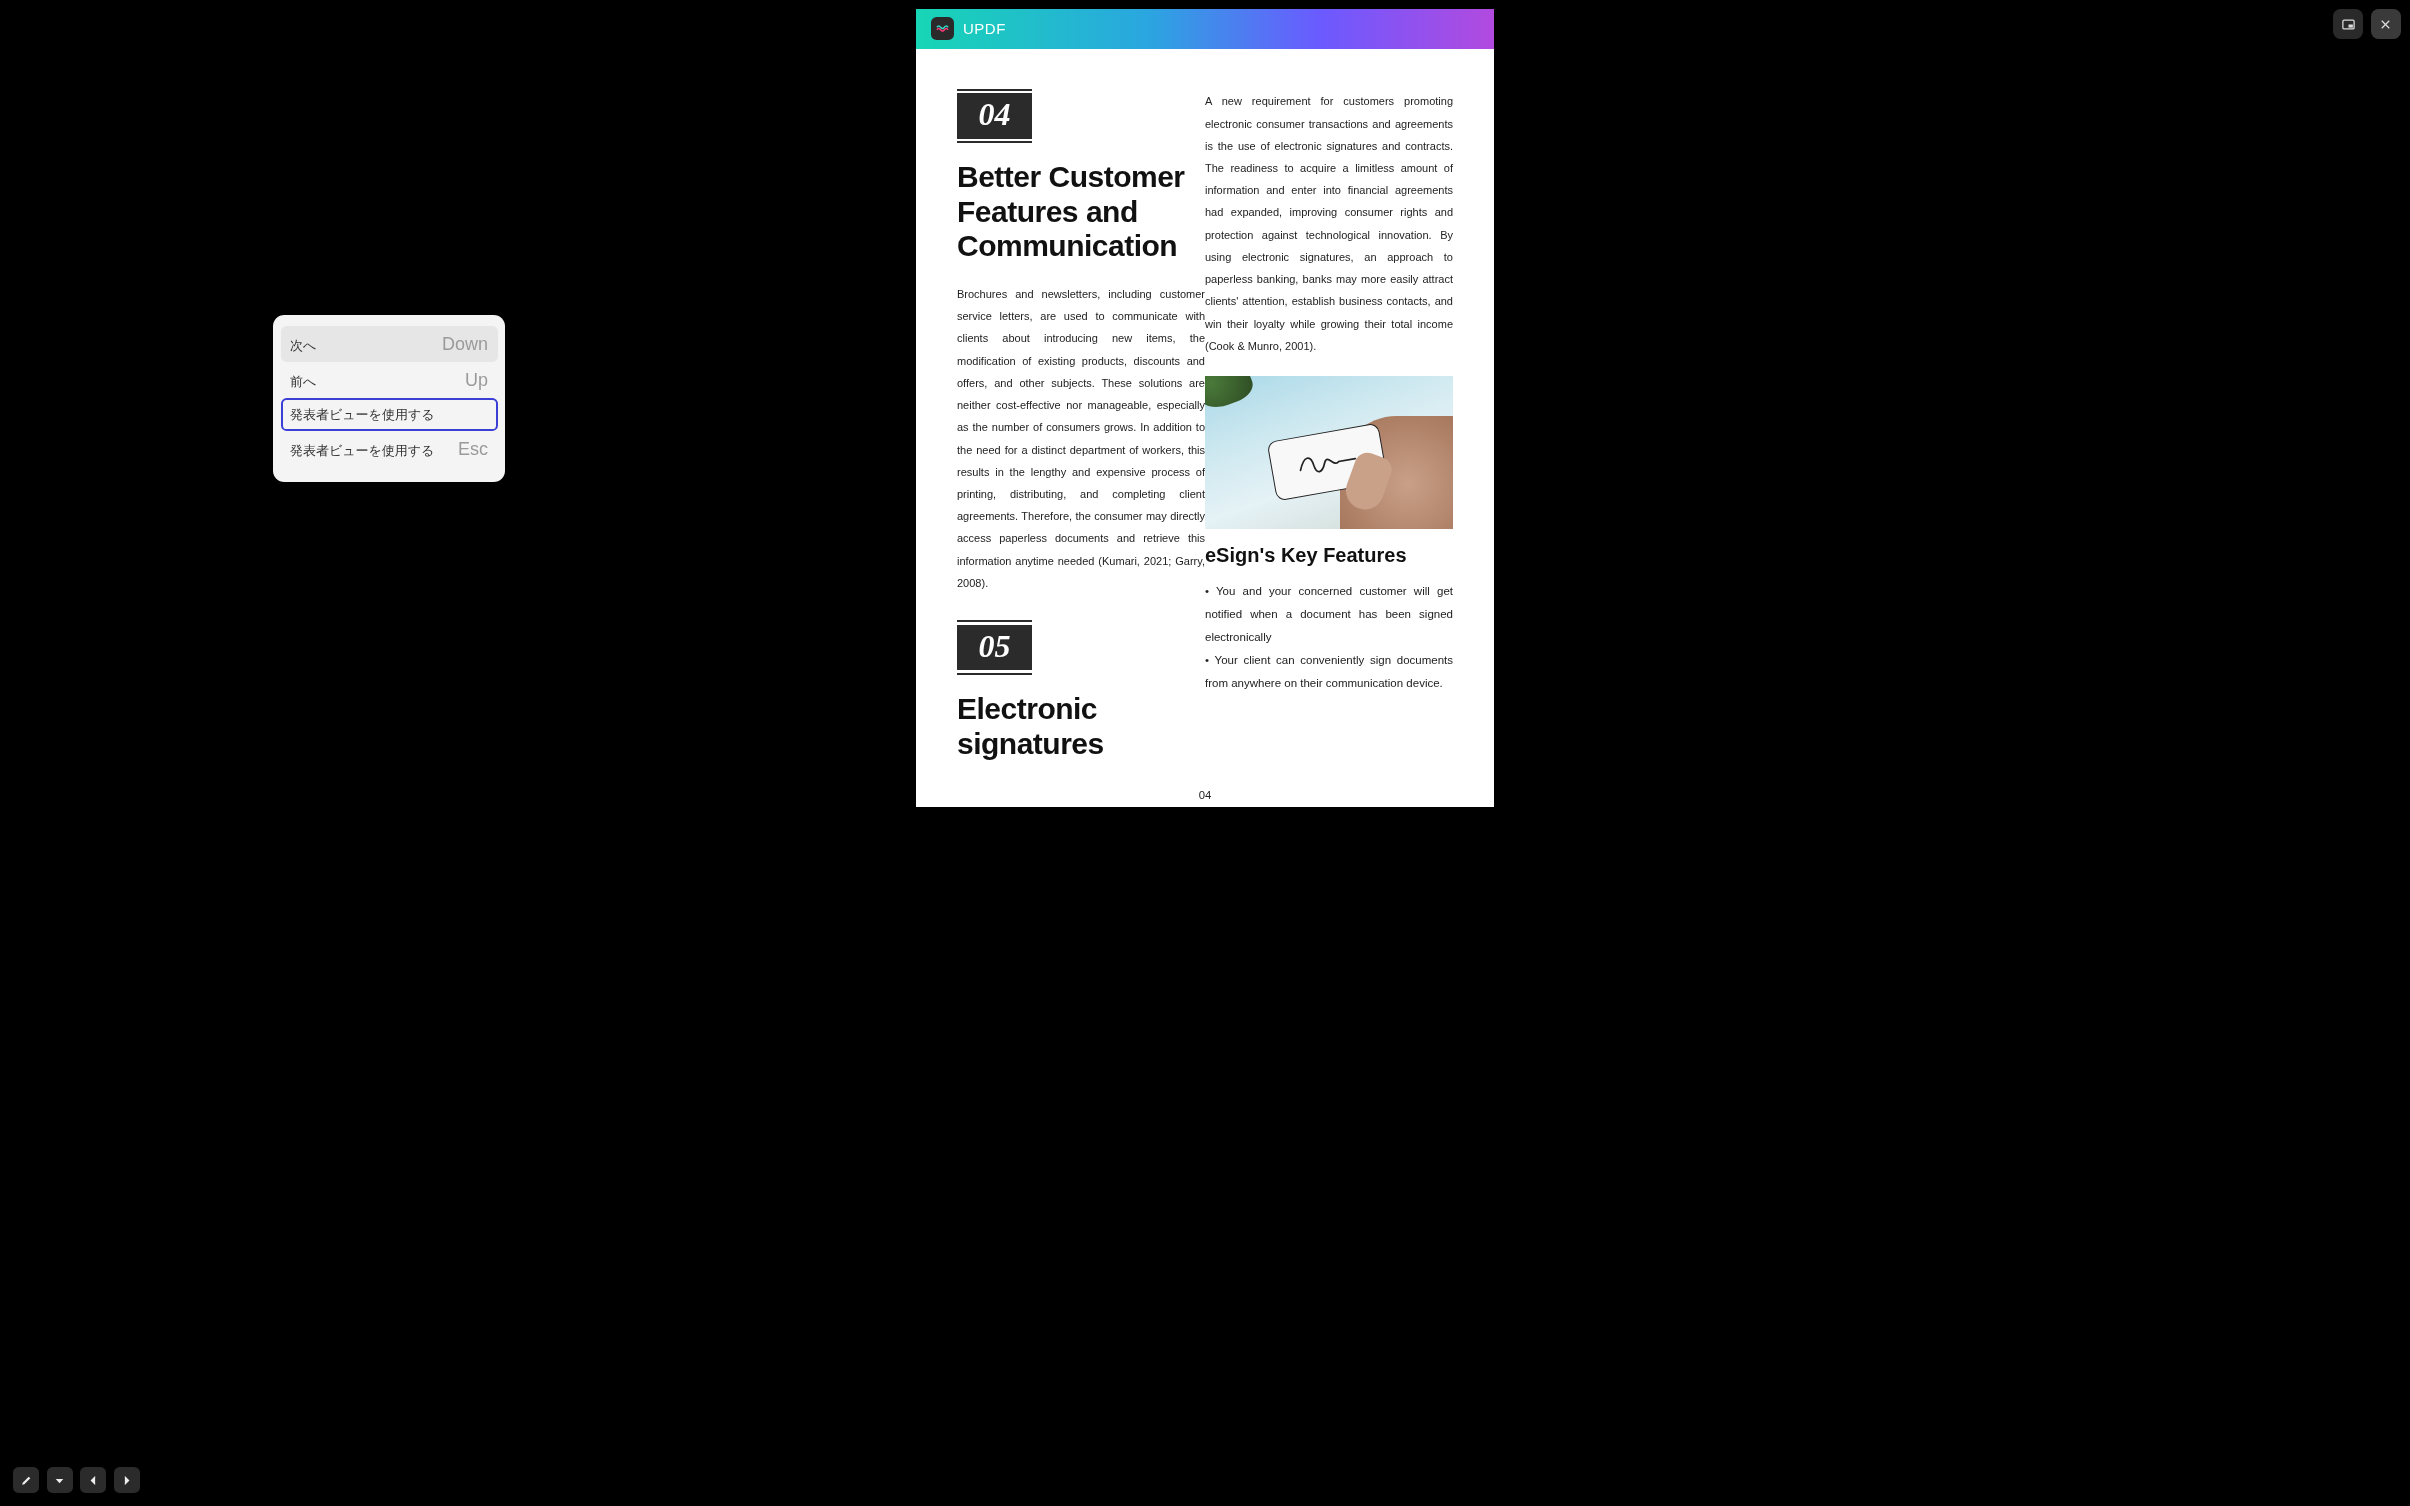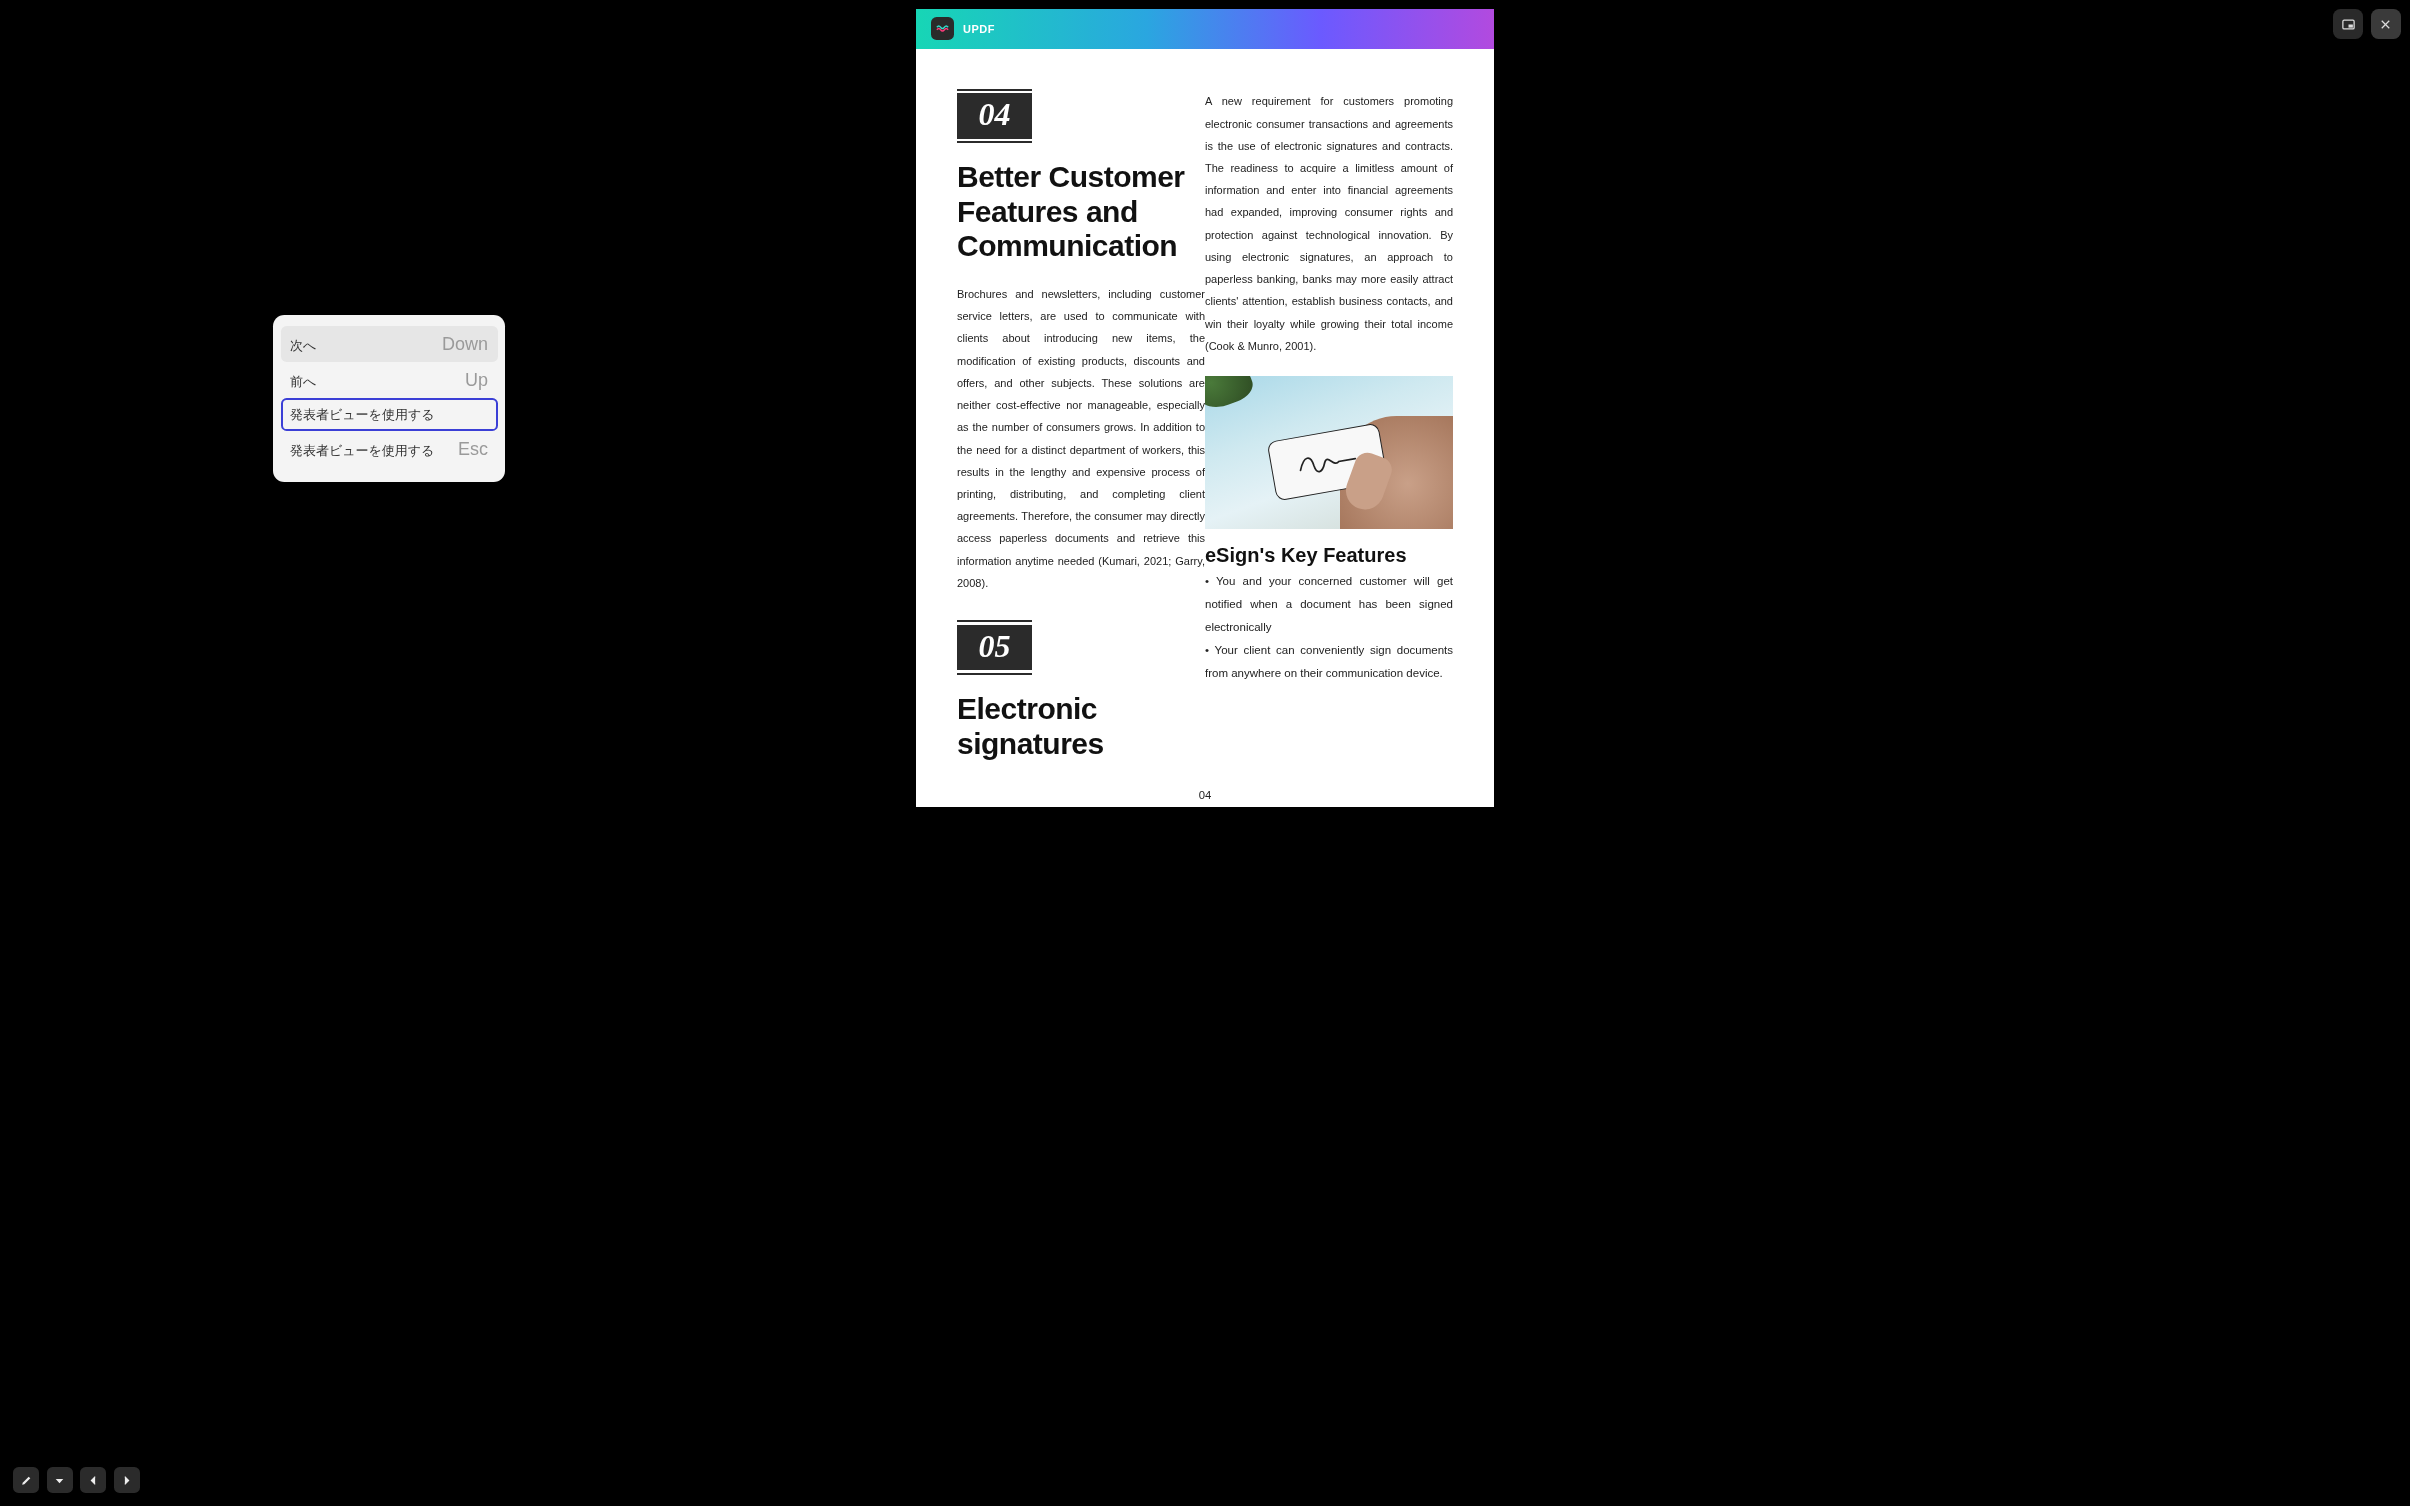--- a/index.html
+++ b/index.html
@@ -88,21 +88,21 @@
     padding: 0 15px;
     gap: 9.4px;
   }
   .logo-box {
     width: 22.6px; height: 22.6px;
     border-radius: 5.6px;
     background: #2a2a2a;
     display: flex; align-items: center; justify-content: center;
   }
   .logo-box svg { width: 15px; height: 15px; }
-  .brand-text { color: #fff; font-weight: 700; letter-spacing: 0.5px; font-size: 11px; text-align: right; }
+  .brand-text { color: #fff; font-weight: 400; letter-spacing: 0.5px; font-size: 15px; text-align: right; }
 
   
   .page-body {
     display: flex;
     padding: 40px 41px 19px 41px;
     height: calc(100% - 40px);
     position: relative;
   }
   .col { flex: 1; min-width: 0; }
 
@@ -182,21 +182,21 @@
     transform: rotate(20deg);
   }
 
   .after-photo { margin-top: 24.5px; }
 
   .sub-heading {
     font-size: 20px;
     font-weight: 700;
     color: #111;
     margin-top: 15px;
-    margin-bottom: 3px;
+    margin-bottom: 13px;
   }
 
   .bullet {
     font-size: 11.5px;
     line-height: 2.0;
     color: #222;
     text-align: justify;
   }
 
   .page-number {

